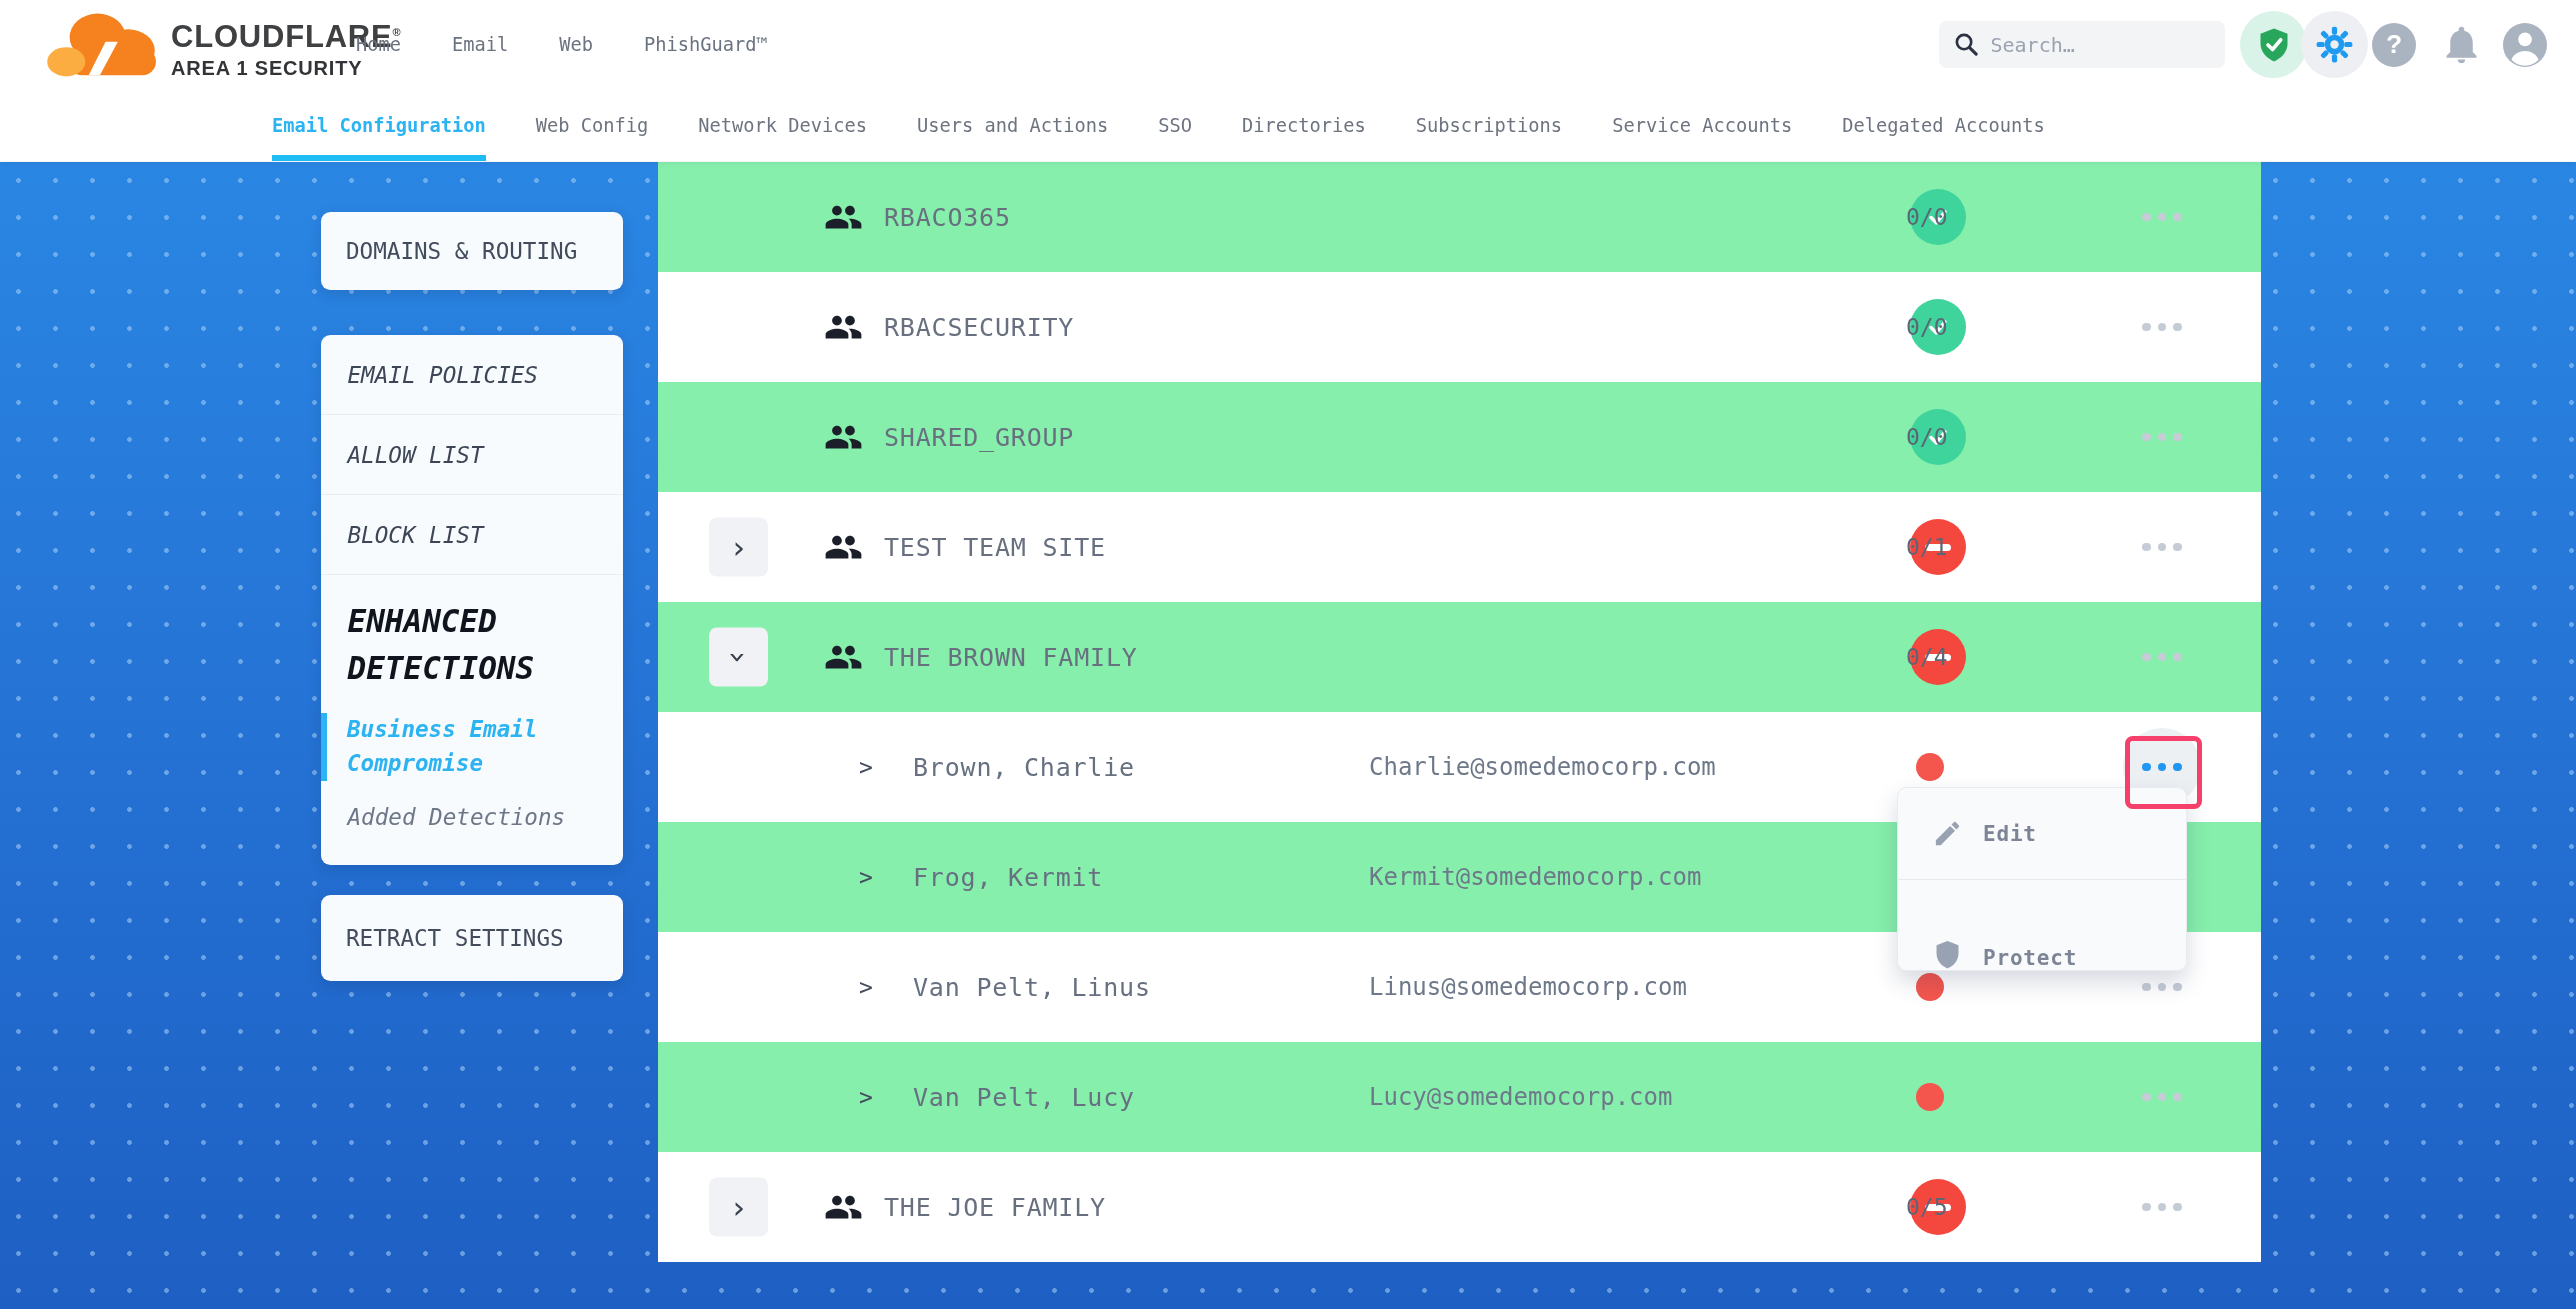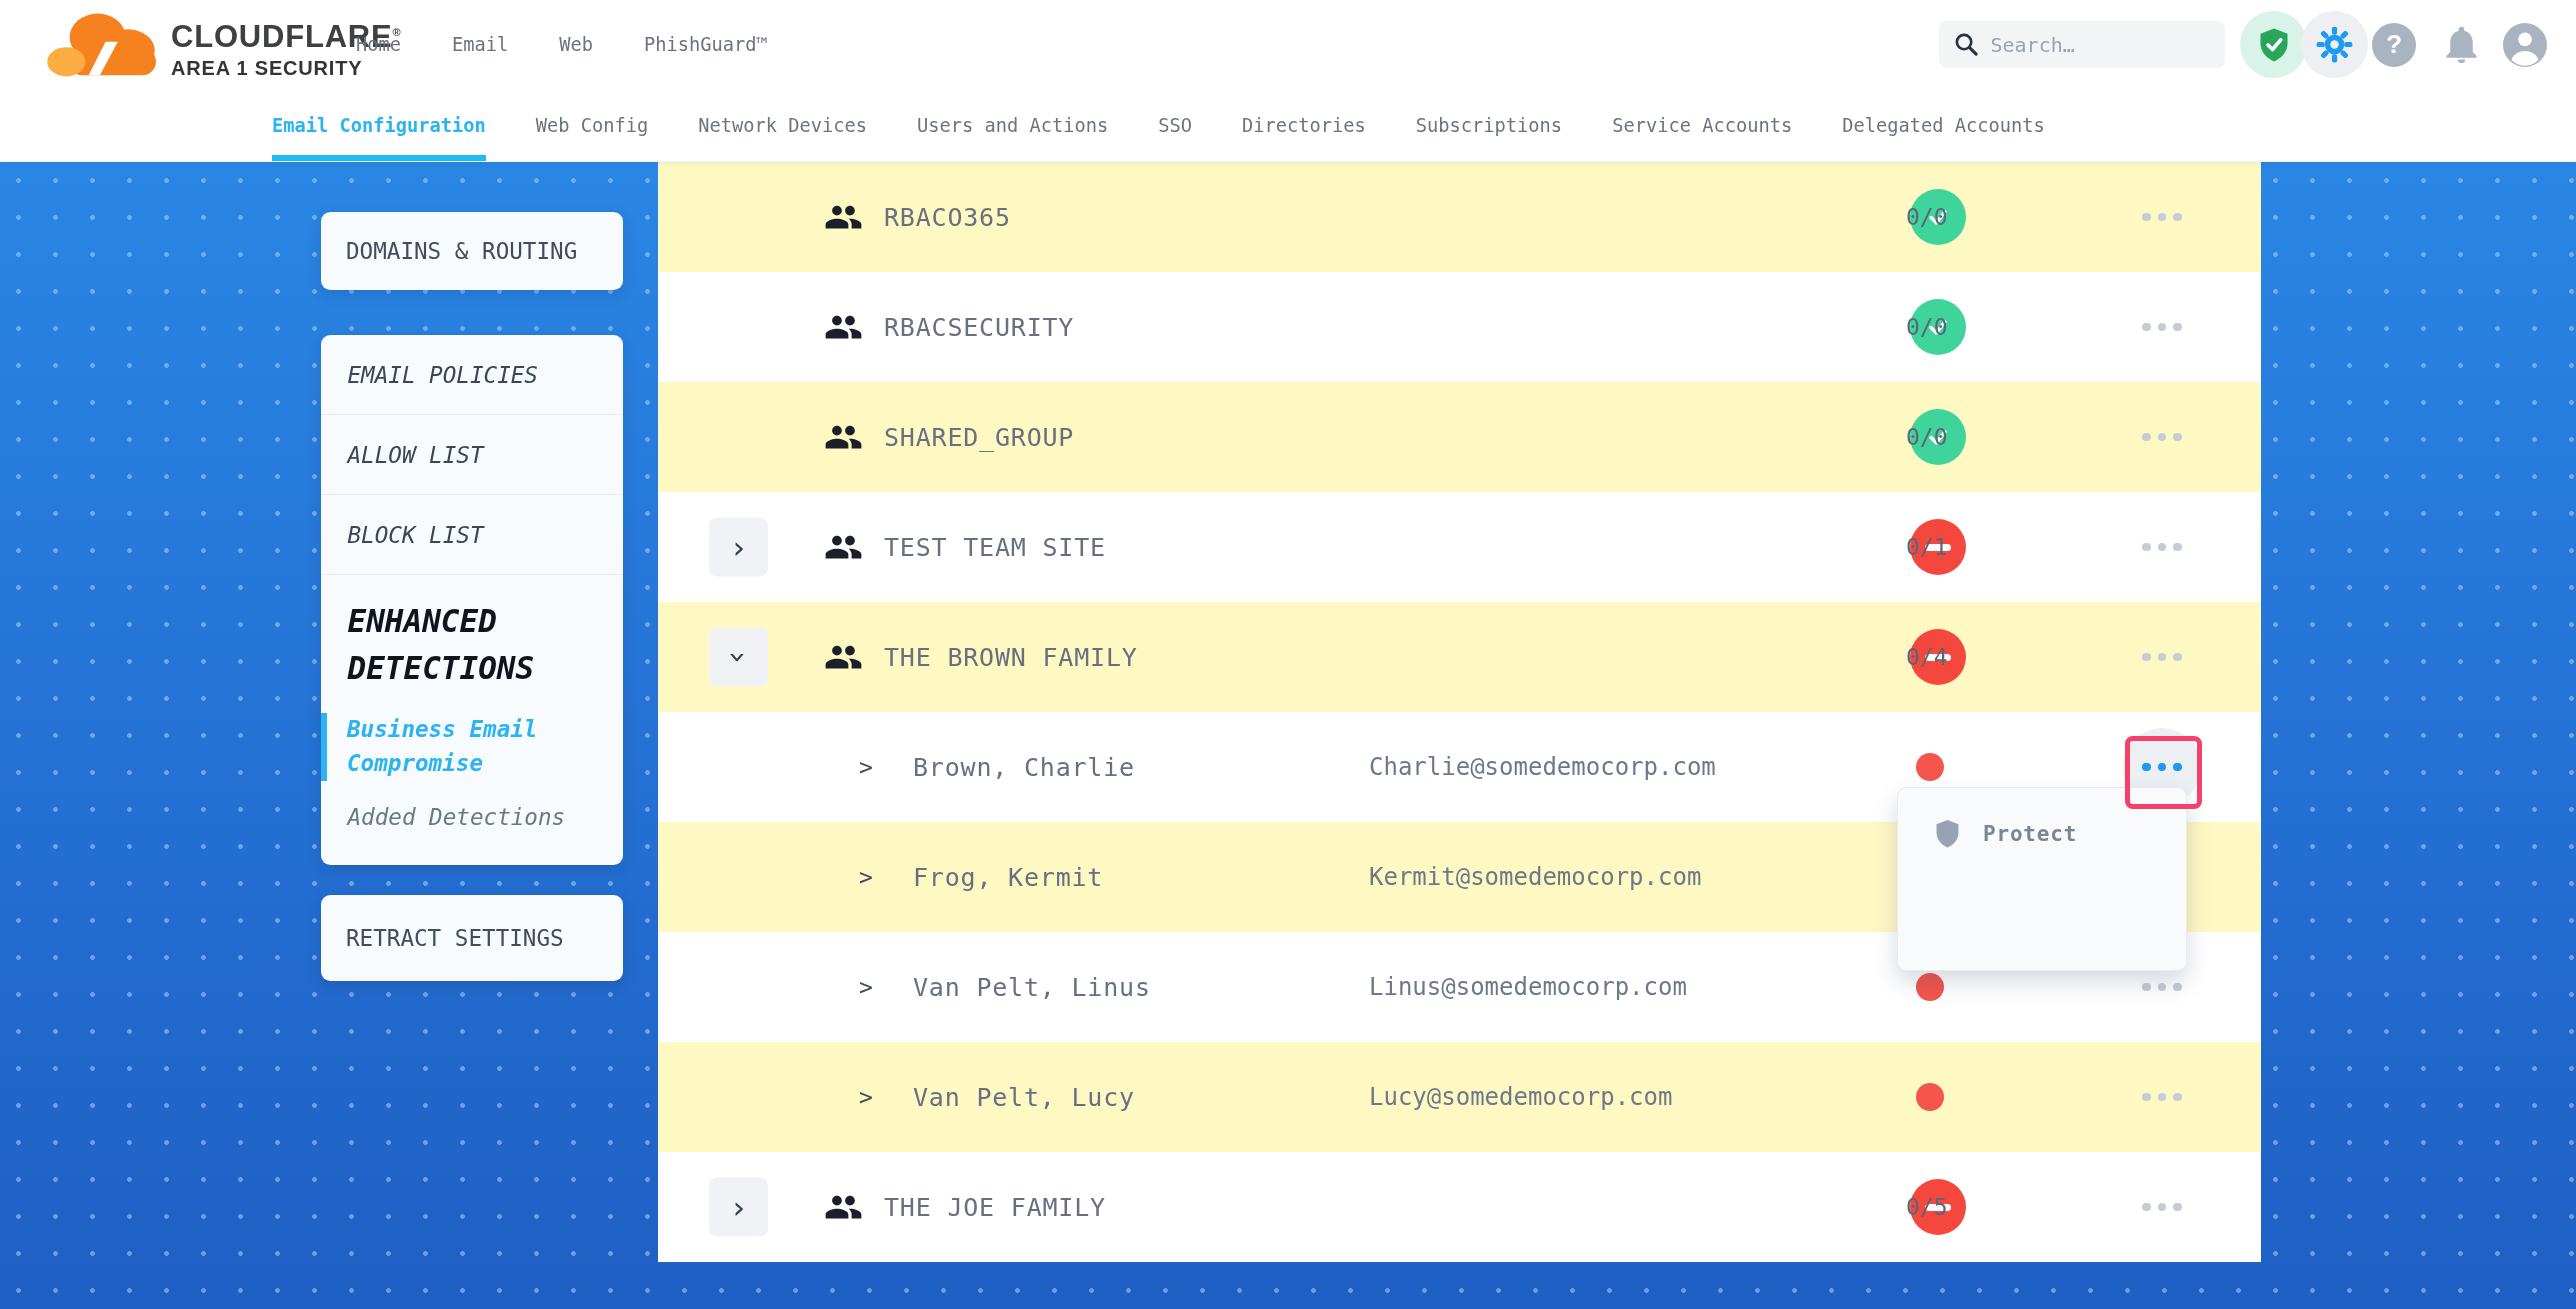--- a/index.html
+++ b/index.html
@@ -49,21 +49,21 @@
   .side-single { display:flex; align-items:center; padding-left:25px; font-size:22.6px; color:#434c5d; height:100%; cursor:pointer; }
   .side-section { padding:23px 26.5px 30px 26.5px; }
   .side-heading { font-size:31px; font-weight:bold; color:#10141d; line-height:1.5; max-width:233px; }
   .side-link { font-size:22.6px; line-height:1.5; cursor:pointer; }
   .side-link.active { color:#2cb3f1; font-weight:bold; border-left:6.2px solid #2cb3f1; margin-left:-26.5px; padding-left:20px; margin-top:22px; max-width:233px; }
   .side-link.plain { color:#6e7788; margin-top:20px; }
 
   
   .panel { position:absolute; left:658px; top:0; width:1603px; height:1100px; background:#fff; border-radius:0 0 9.3px 9.3px; overflow:visible; }
   .row { position:relative; height:110px; }
-  .row.light { background:#fef9c3; }
+  .row.light { background:#86efac; }
   .row.white { background:#ffffff;padding-left:43px; }
   .vcenter { position:absolute; top:50%; transform:translateY(-50%); }
   .expand-btn { left:51px; width:59px; height:59px; background:#f0f2f5; border-radius:7.8px; display:flex; align-items:center; justify-content:center; cursor:pointer; }
   .expand-btn span { font-size:31px; color:#39404f; line-height:1; }
   .expand-btn.down span { display:inline-block; transform:rotate(90deg); }
   .group-icon { left:166px; width:39px; height:39px; }
   .gname { left:226px; font-size:25px; color:#68707f; letter-spacing:0.8px; white-space:nowrap; }
   .uchev { left:201px; font-size:23px; color:#454d5e; }
   .uname { left:255px; font-size:25px; color:#667081; letter-spacing:0.8px; white-space:nowrap; }
   .email { left:711px; font-size:24px; color:#6d7889; white-space:nowrap; }
@@ -345,20 +345,26 @@
             <i></i>
             <i></i>
           </div>
       </div>
 
     </div>
 
     <div class="ctx-menu">
       <div class="ctx-item">
         <svg width="31" height="31" viewBox="0 0 24 24">
+          <path fill="#99a2b2" d="M3 17.25V21h3.75L17.81 9.94l-3.75-3.75L3 17.25zM20.71 7.04c.39-.39.39-1.02 0-1.41l-2.34-2.34c-.39-.39-1.02-.39-1.41 0l-1.83 1.83 3.75 3.75 1.83-1.83z"></path>
+        </svg>
+        <span class="lbl">Edit</span>
+      </div>
+      <div class="ctx-item">
+        <svg width="31" height="31" viewBox="0 0 24 24">
           <path fill="#99a2b2" d="M12 1.5 L20.5 4.8 V11 C20.5 16.6 16.9 20.7 12 22.8 C7.1 20.7 3.5 16.6 3.5 11 V4.8 Z"></path>
         </svg>
         <span class="lbl">Protect</span>
       </div>
     </div>
 
     <div class="annotation"></div>
 
   </div>
 </div>

